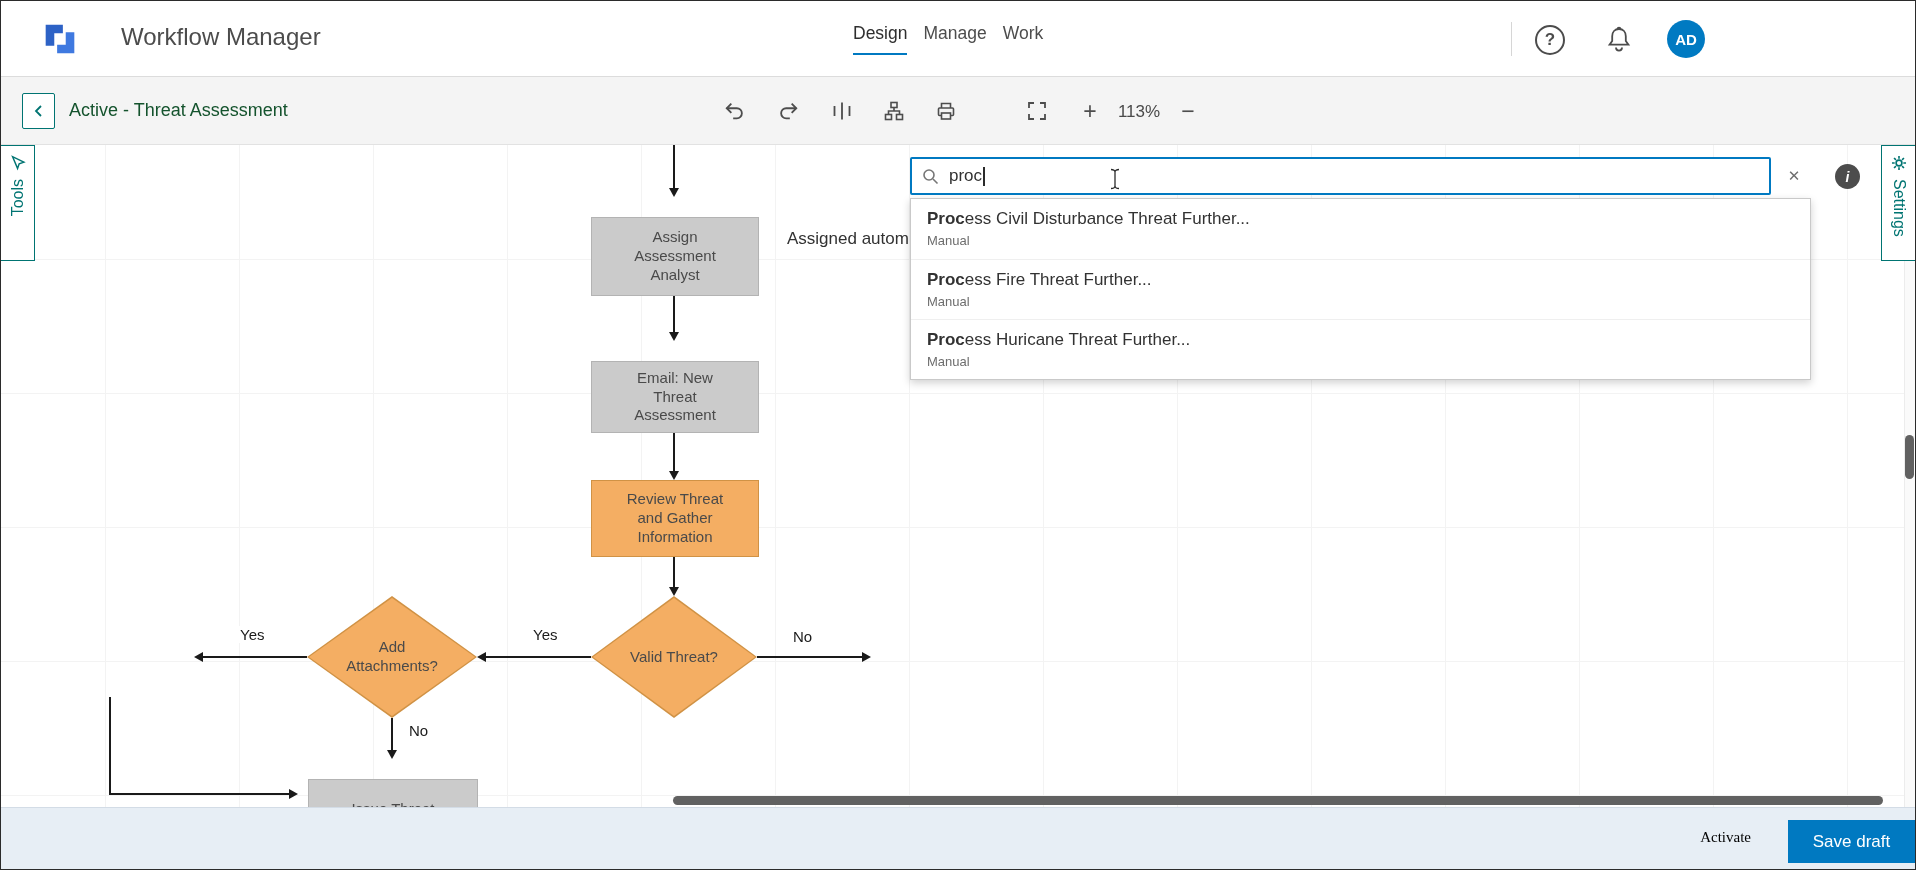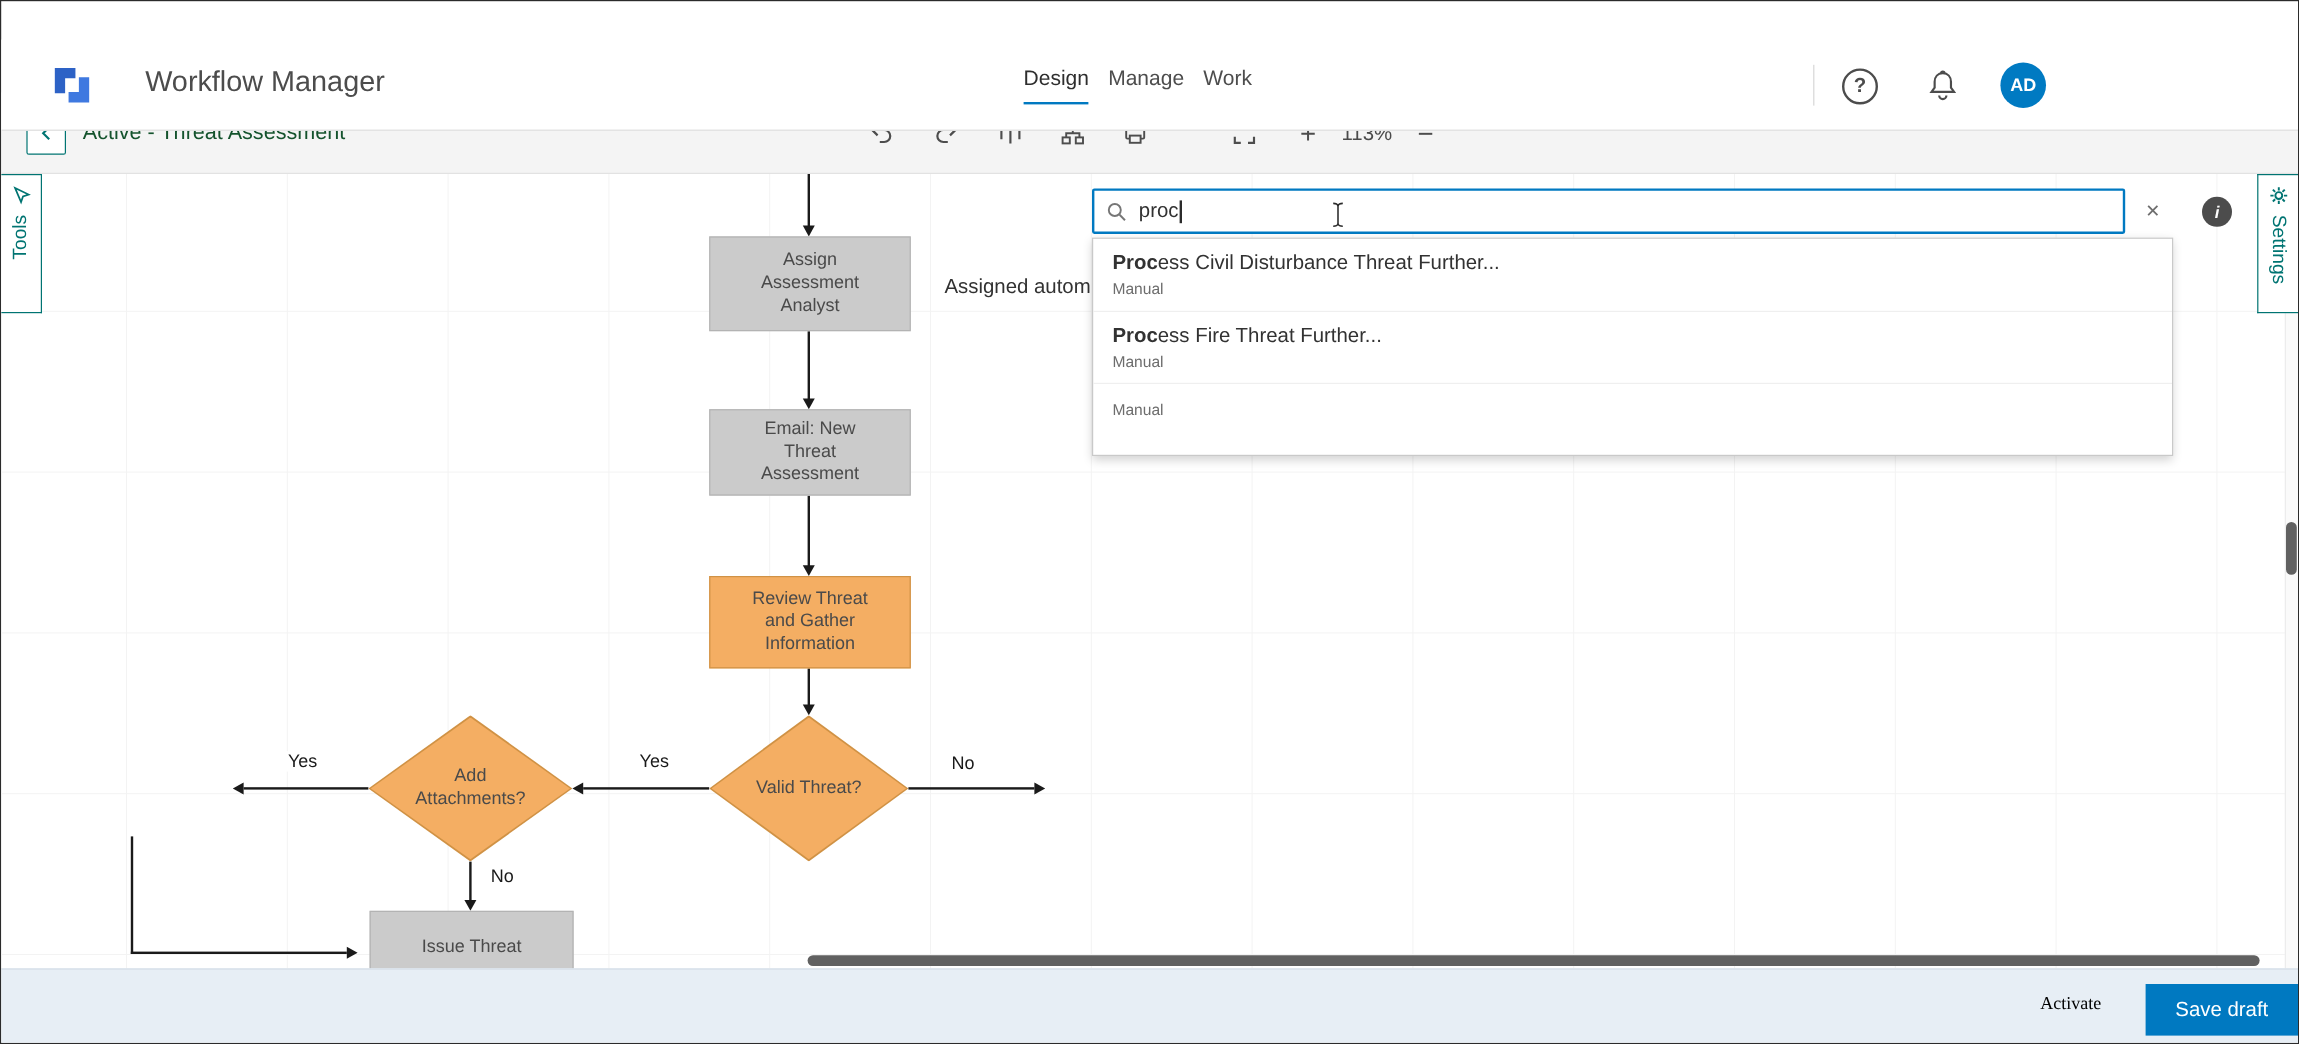--- a/index.html
+++ b/index.html
@@ -2,21 +2,21 @@
 <html><head>
 <meta charset="utf-8">
 <style>
   * { margin:0; padding:0; box-sizing:border-box; }
   html,body { background:#ffffff; font-family:"Liberation Sans", sans-serif; }
   #screen { position:relative; width:1916px; height:870px; background:#fff;
             border:1px solid #2b2b2b; overflow:hidden; }
 
   
   #header { position:absolute; left:0; top:0; width:100%; height:76px; background:#fff;
-            border-bottom:1px solid #dcdcdc; z-index:80;margin-top:32px; }
+            border-bottom:1px solid #dcdcdc; z-index:80; }
   #logo { position:absolute; left:38px; top:17px; width:42px; height:42px; }
   #app-title { position:absolute; left:120px; top:22px; font-size:24px; color:#4c4c4c; }
   #main-nav { position:absolute; left:852px; top:22px; display:flex; gap:16px; }
   .nav-item { font-size:17.5px; color:#4d4d4d; padding-bottom:9px; cursor:pointer; }
   .nav-item.active { color:#2e2e2e; border-bottom:2px solid #0079c1; }
   #header-divider { position:absolute; left:1510px; top:21px; width:1px; height:34px; background:#d6d6d6; }
   #help-button { position:absolute; left:1534px; top:24px; width:30px; height:30px; border-radius:50%;
                  border:2px solid #4c4c4c; color:#4c4c4c; font-size:17px; font-weight:bold;
                  display:flex; align-items:center; justify-content:center; cursor:pointer; }
   #bell-button { position:absolute; left:1603px; top:23px; width:30px; height:30px; cursor:pointer; }
@@ -41,21 +41,21 @@
 
   
   #canvas { position:absolute; left:0; top:144px; width:1916px; height:662px; overflow:hidden;
             background-color:#fff;
             background-image:linear-gradient(#f3f3f3 1px, transparent 1px),
                              linear-gradient(90deg,#f3f3f3 1px, transparent 1px);
             background-size:134px 134px; background-position:-30px -20px; }
 
   .node { position:absolute; display:flex; align-items:center; justify-content:center;
           text-align:center; font-size:15px; line-height:1.25; color:#4a4a4a; cursor:pointer; }
-  .node.gray { background:#cbcbcb; border:1px solid #b3b3b3; }
+  .node.gray { background:#cbcbcb; border:1px solid #b3b3b3;margin-top:20px; }
   .node.orange { background:#f4ae63; border:1px solid #d09245;justify-content:flex-end; }
 
   .diamond { position:absolute; cursor:pointer; }
   .d-outer { position:absolute; inset:0; background:#d09245;
              clip-path:polygon(50% 0,100% 50%,50% 100%,0 50%); }
   .d-inner { position:absolute; inset:2px; background:#f4ae63;
              clip-path:polygon(50% 0,100% 50%,50% 100%,0 50%); }
   .d-label { position:absolute; inset:0; display:flex; align-items:center; justify-content:center;
              text-align:center; font-size:15px; line-height:1.25; color:#4a4a4a; padding:0 36px; }
 
@@ -328,20 +328,21 @@
   <div id="search-dropdown">
     <div class="result-item">
       <div class="result-title"><b>Proc</b><span>ess Civil Disturbance Threat Further...</span></div>
       <div class="result-type">Manual</div>
     </div>
     <div class="result-item">
       <div class="result-title"><b>Proc</b><span>ess Fire Threat Further...</span></div>
       <div class="result-type">Manual</div>
     </div>
     <div class="result-item">
+      <div class="result-title"><b>Proc</b><span>ess Huricane Threat Further...</span></div>
       <div class="result-type">Manual</div>
     </div>
   </div>
 
   <div id="hscroll-thumb"></div>
   <div id="vscroll-track"></div>
   <div id="vscroll-thumb"></div>
 
   <div id="footer">
     <button id="activate-button">Activate</button>

